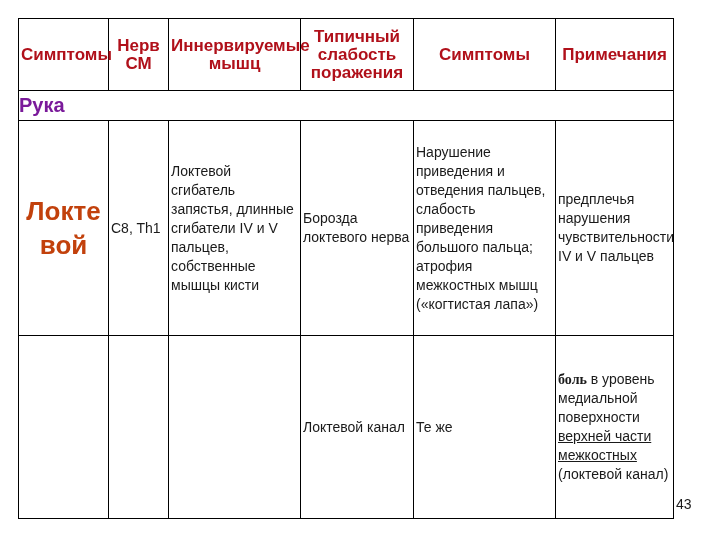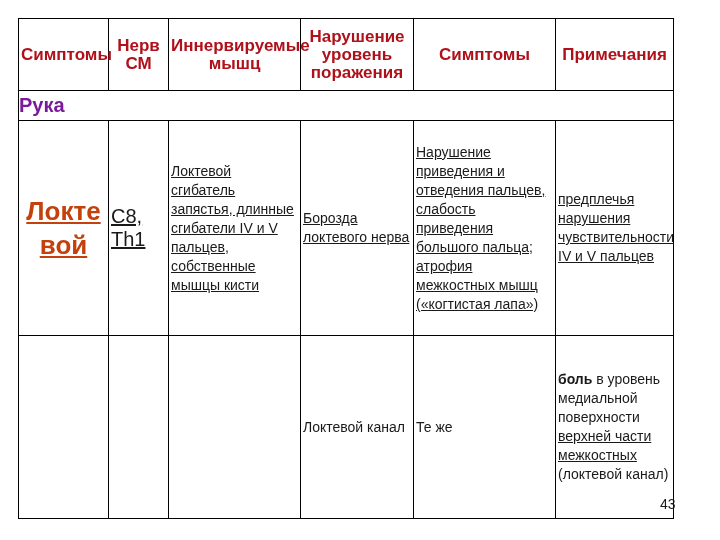--- a/index.html
+++ b/index.html
@@ -2,47 +2,47 @@
 <html><head>
 <meta charset="utf-8">
 <style>
   html,body{margin:0;padding:0;background:#fff;}
   body{width:720px;height:540px;position:relative;overflow:hidden;font-family:"Liberation Sans",sans-serif;}
   .tbl{position:absolute;left:18px;top:18px;width:655px;border-collapse:collapse;table-layout:fixed;}
   .tbl td{border:1px solid #000;padding:0 2px;vertical-align:middle;}
   .hdr td{height:71px;color:#b0101a;font-weight:bold;font-size:17px;line-height:18px;text-align:center;}
   .sec td{height:29px;}
   .sec-label{color:#7a1a9a;font-weight:bold;font-size:20px;text-align:left !important;padding-left:0 !important;}
-  .r1 td{height:214px;text-decoration:underline;}
+  .r1 td{height:214px;}
   .r2 td{height:182px;}
   .body-text{font-size:14px;line-height:19px;color:#1a1a1a;text-align:left;}
   .seg{font-weight:bold;font-size:26px;line-height:34px;text-align:center;color:#c2410c;}
-  .nerve{font-size:20px;color:#1a1a1a;text-align:left;}
+  .nerve{font-size:14px;color:#1a1a1a;text-align:left;}
   .u{text-decoration:underline;}
-  .b{font-weight:bold;}
-  .page-num{position:absolute;left:660px;top:496px;font-size:14px;color:#1a1a1a;}
+  .b{font-weight:bold;font-family:Liberation Serif, serif;}
+  .page-num{position:absolute;left:676px;top:496px;font-size:14px;color:#1a1a1a;}
 </style>
 </head>
 <body>
 
 <table class="tbl">
   <colgroup>
     <col style="width:90px">
       <col style="width:60px">
       <col style="width:132px">
       <col style="width:113px">
       <col style="width:142px">
       <col style="width:118px">
   </colgroup>
   <tbody>
       <tr class="hdr">
     <td>Симптомы</td>
     <td>Нерв СМ</td>
     <td>Иннервируемые мышц</td>
-    <td>Нарушение уровень поражения</td>
+    <td>Типичный слабость поражения</td>
     <td>Симптомы</td>
     <td>Примечания</td>
   </tr>
   <tr class="sec">
     <td colspan="6" class="sec-label">Рука</td>
   </tr>
   <tr class="r1">
     <td class="seg"><span>Локте</span><br><span>вой</span></td>
     <td class="nerve">C8, Th1</td>
     <td class="body-text">Локтевой сгибатель запястья, длинные сгибатели IV и V пальцев, собственные мышцы кисти</td>

